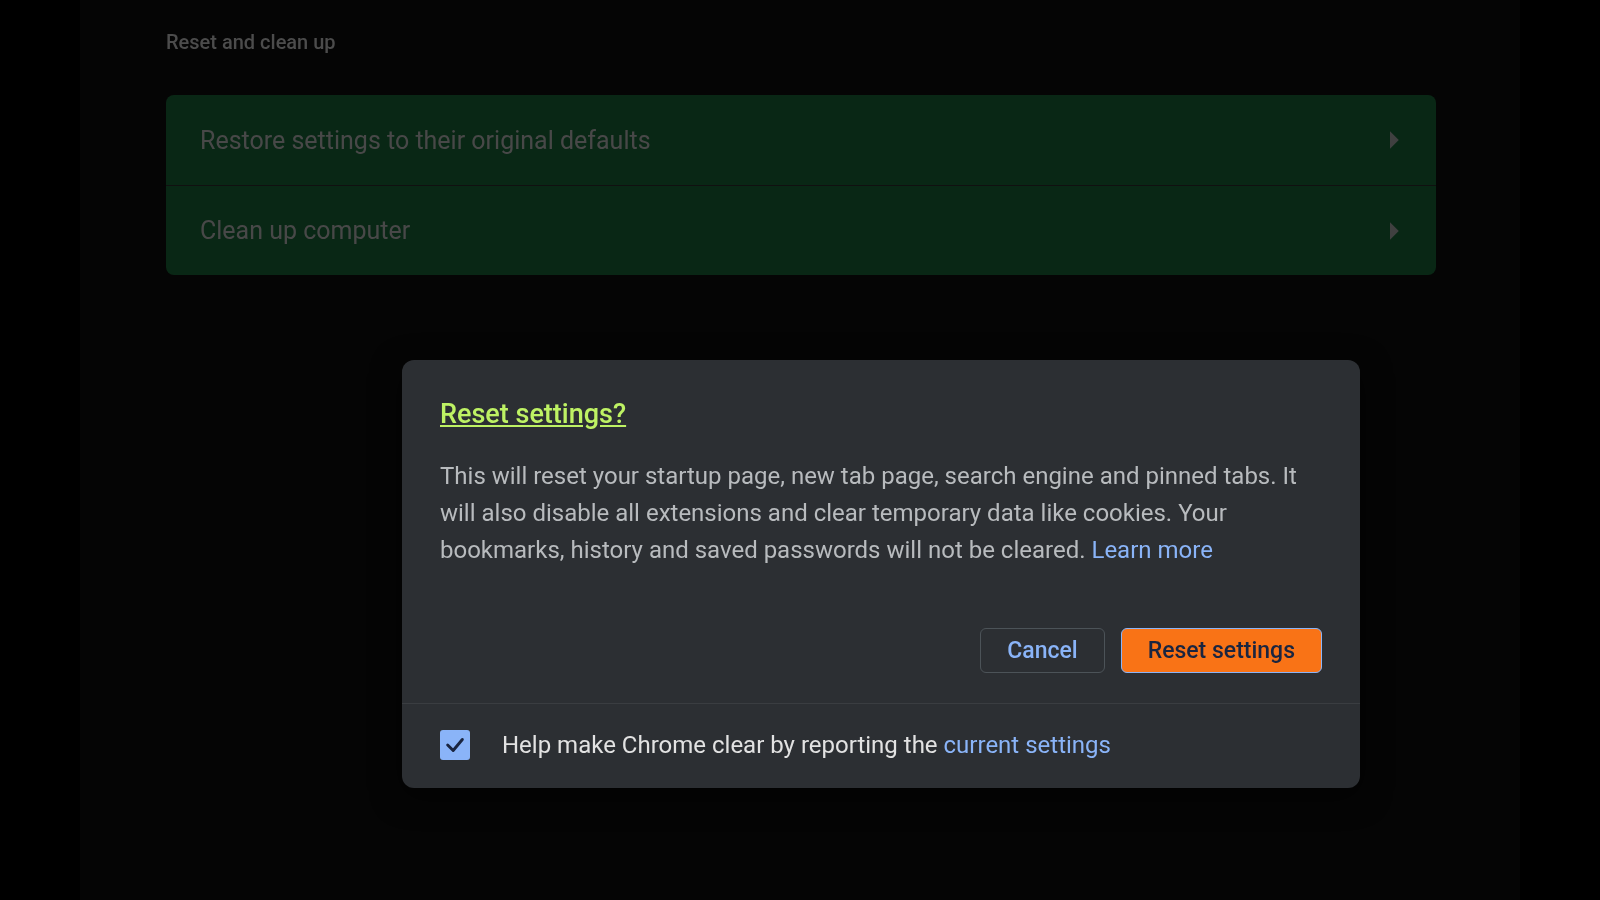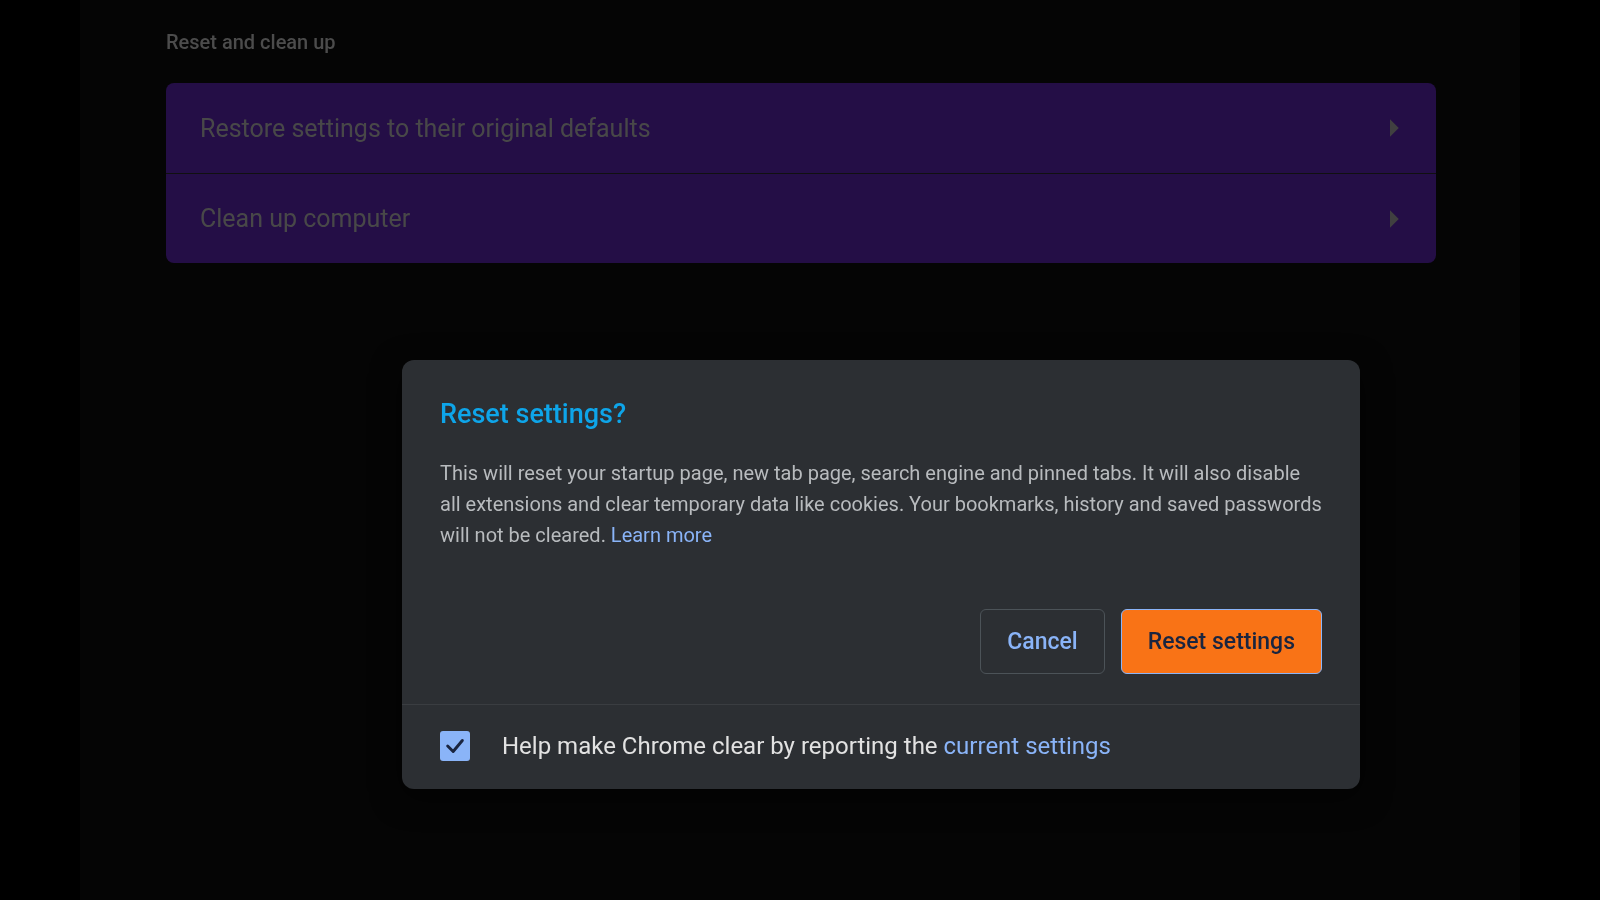--- a/index.html
+++ b/index.html
@@ -19,23 +19,23 @@
     }
     .section-heading {
       position:absolute;
       left:86px; top:30px;
       font-size:20px;
       font-weight:500;
       color:#8a8a8a;
     }
     .settings-card {
       position:absolute;
-      left:86px; top:83px;
+      left:86px; top:95px;
       width:1270px;
-      background:#4c1d95;
+      background:#14532d;
       border-radius:8px;
       overflow:hidden;
       opacity:0.85;
     }
     .settings-row {
       height:90px;
       display:flex;
       align-items:center;
       justify-content:space-between;
       padding:0 34px 0 34px;
@@ -59,39 +59,40 @@
       width:958px;
       background:#2c2f33;
       border-radius:12px;
       box-shadow:0 8px 30px rgba(0,0,0,0.6);
       overflow:hidden;
     }
     .dialog-body { padding:38px 38px 30px 38px; }
     .dialog-title {
       font-size:27px;
       font-weight:500;
-      color:#0ea5e9;
+      color:#bef264;
       margin-bottom:28px;
+      text-decoration:underline;
     }
     .dialog-text {
-      font-size:20px;
+      font-size:24px;
       line-height:1.55;
       color:#b8bbbe;
     }
     .dialog-text a { color:#8ab4f8; text-decoration:none; cursor:pointer; }
     .dialog-actions {
       display:flex;
       justify-content:flex-end;
       gap:16px;
       padding:28px 38px 30px 38px;
     }
     .btn {
       font-size:23px;
       font-weight:500;
-      padding:18px 26px;
+      padding:8px 26px;
       border-radius:6px;
       cursor:pointer;
       border:1px solid transparent;
       background:none;
       font-family:inherit;
     }
     .btn-cancel {
       color:#8ab4f8;
       border:1px solid #4c5358;
       background:transparent;

